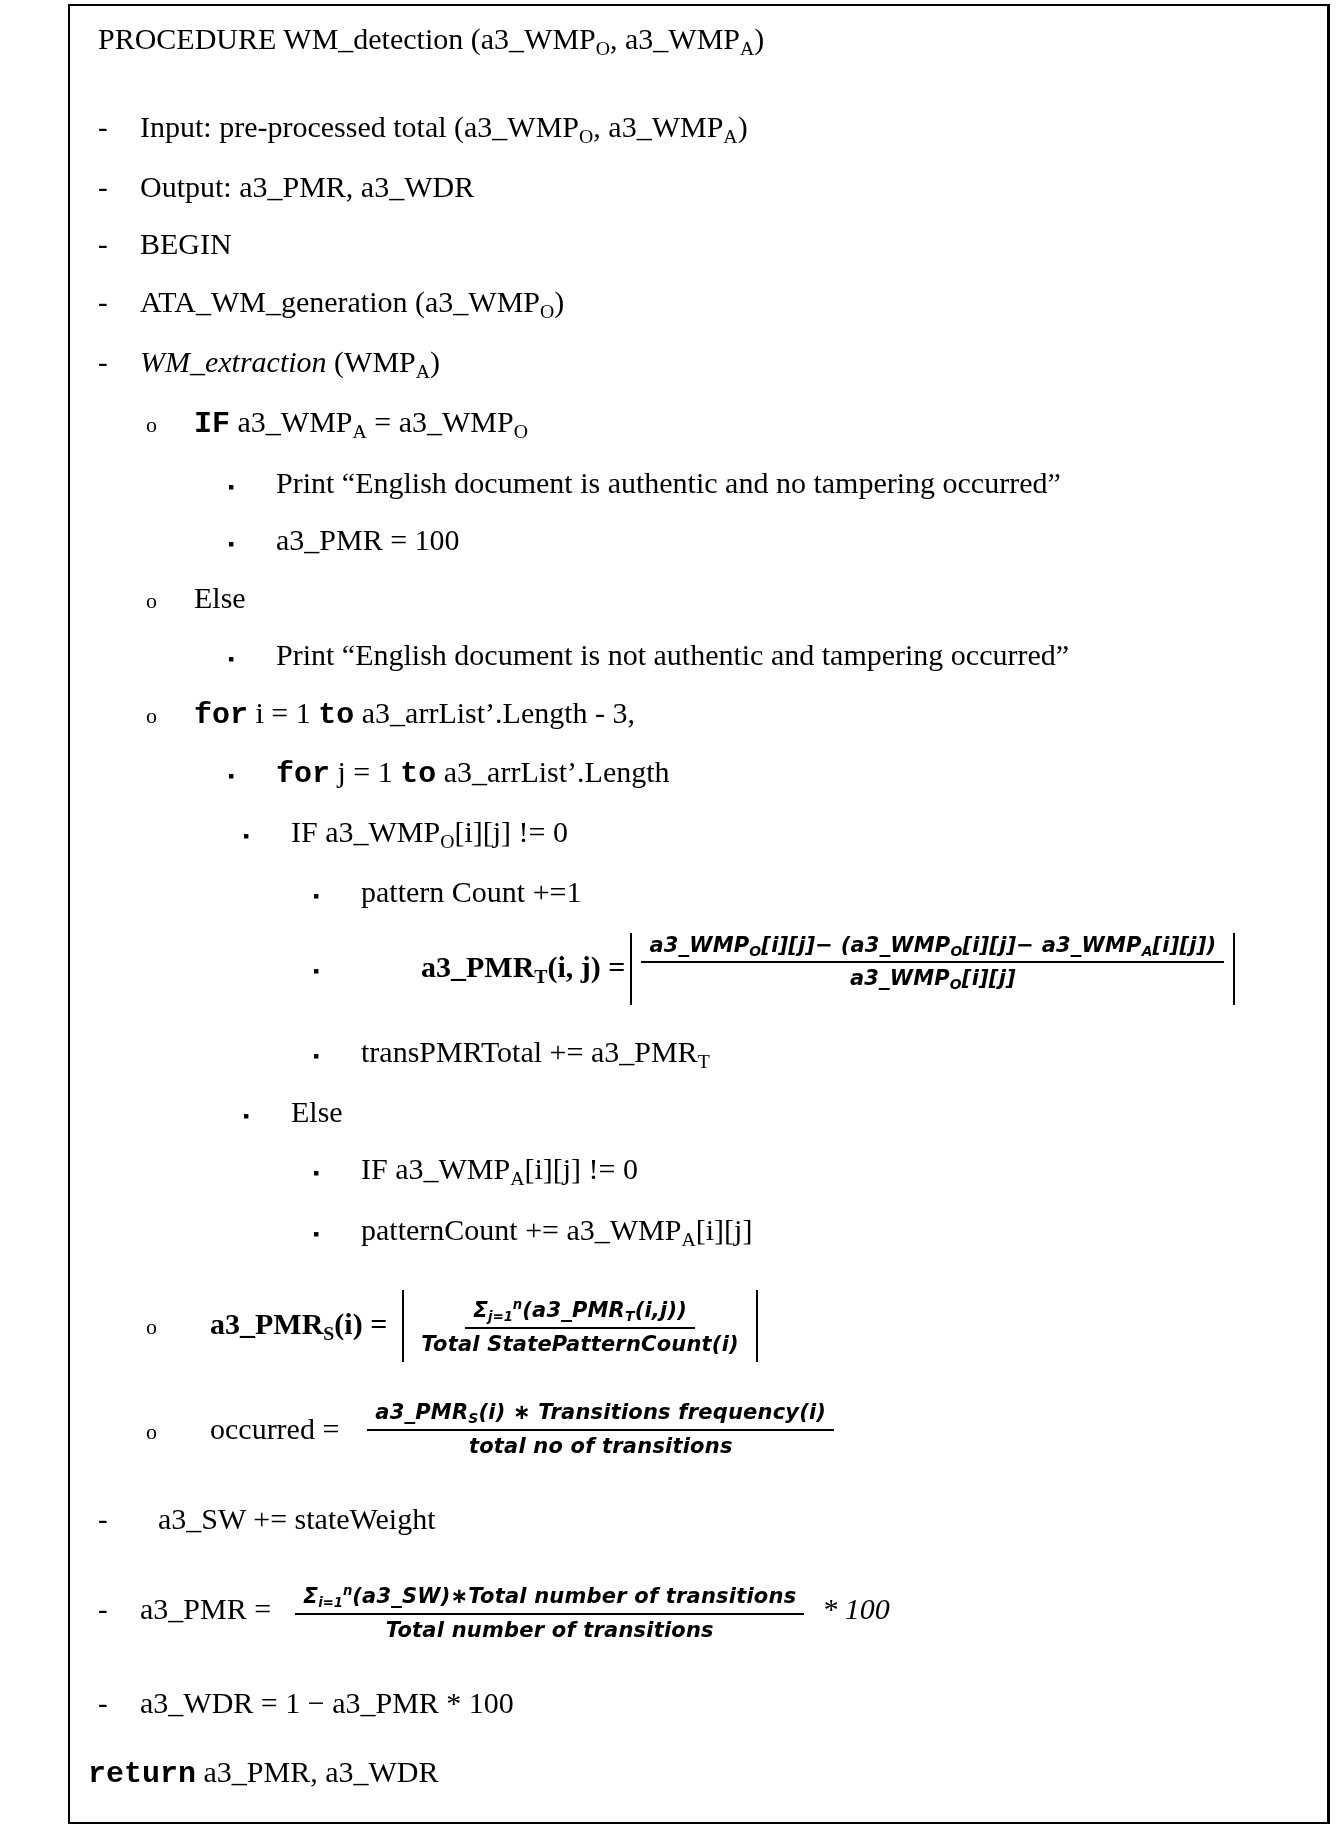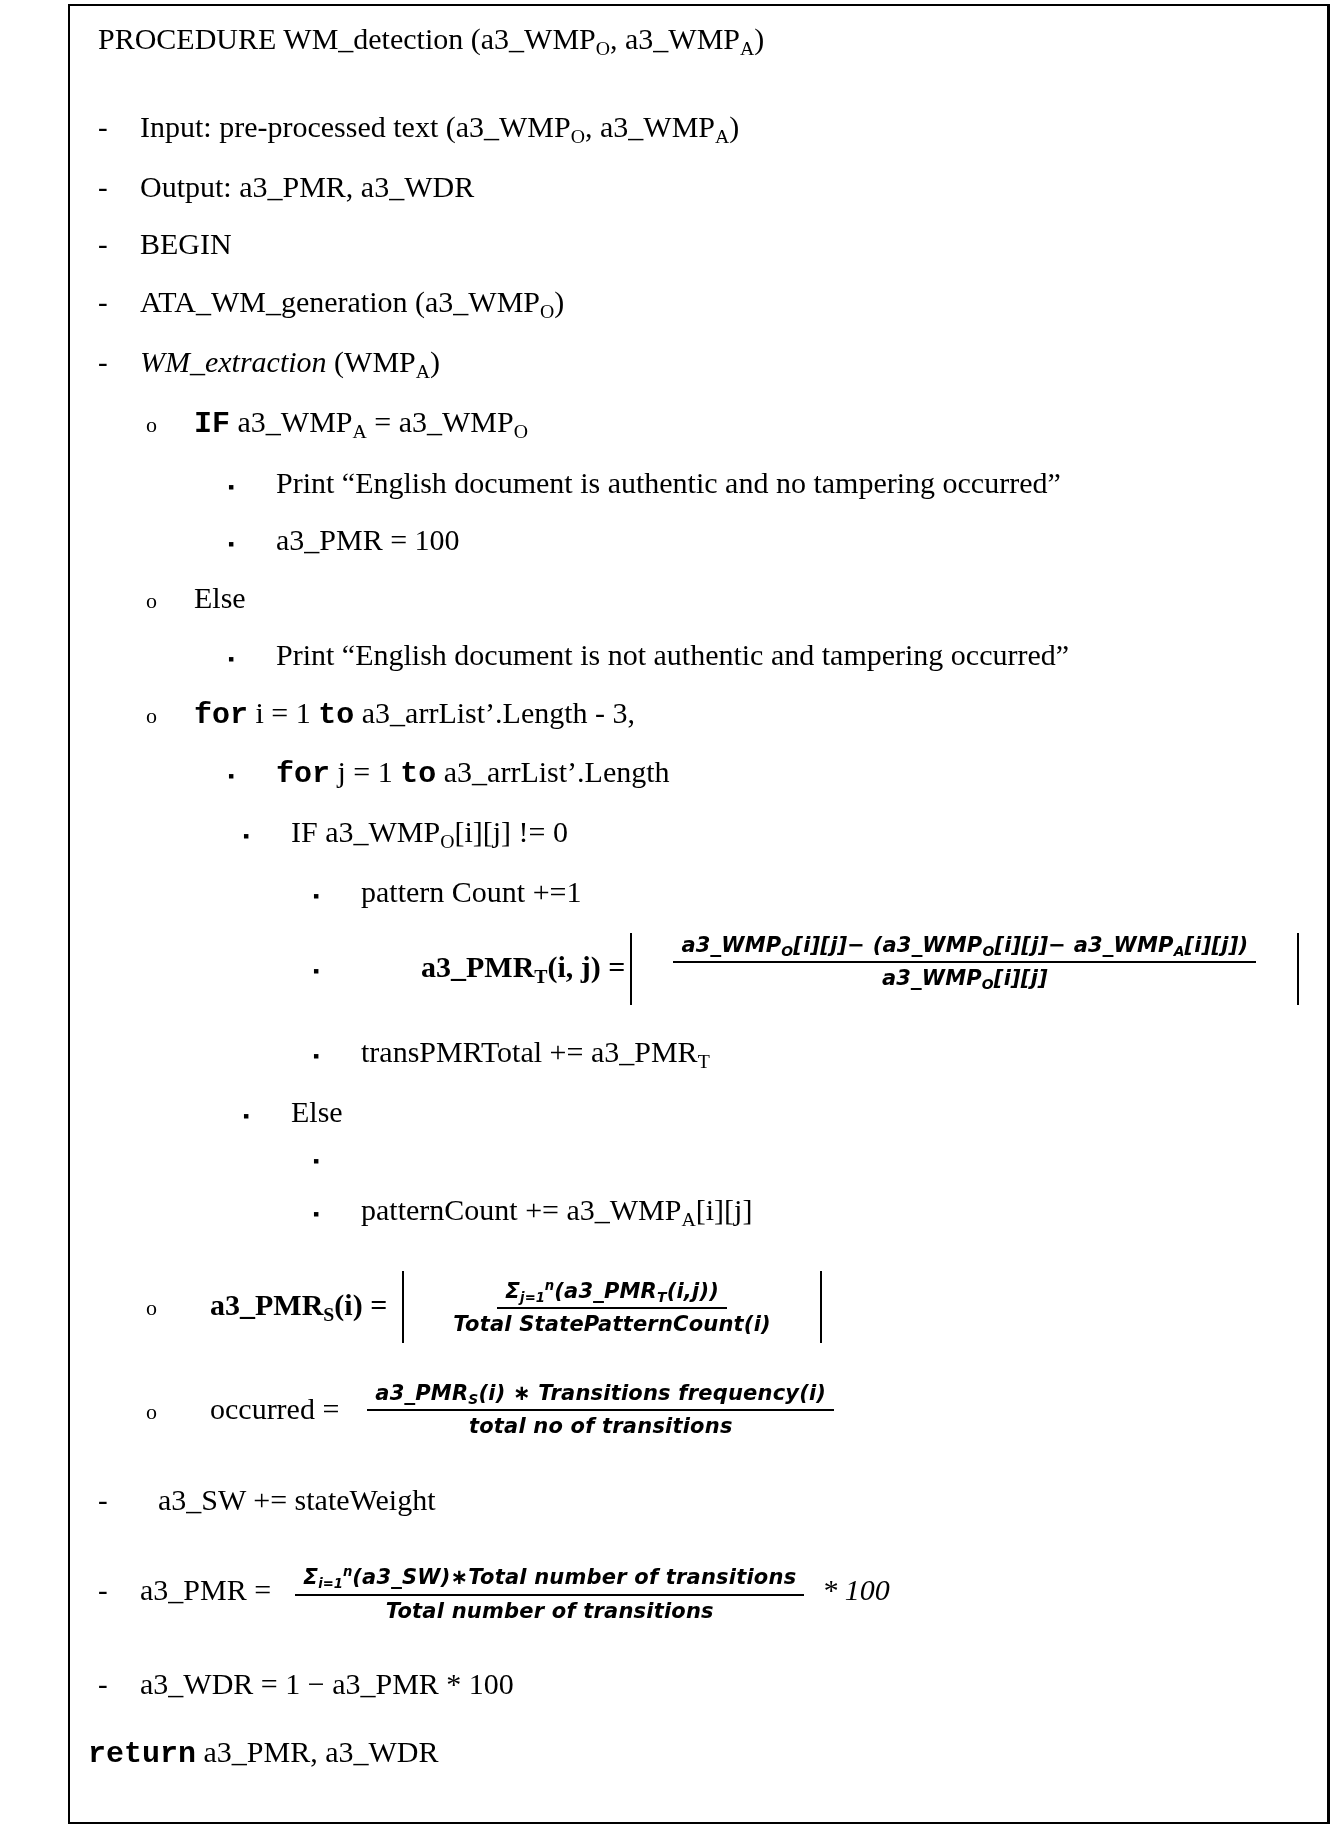--- a/index.html
+++ b/index.html
@@ -129,37 +129,37 @@
   }
   .abs-group {
     display: flex;
     align-items: stretch;
   }
   .abs-group .bars {
     width: 2px;
     background: #000;
     margin: 0 5px;
   }
-  .tall { min-height: 72px; gap: 32px; }
+  .tall { min-height: 72px; }
 </style>
 </head>
 <body>
 
 <div class="page">
   <div class="frame"></div>
 
   <div class="content">
 
     <div class="proc-title">
       <span>PROCEDURE WM_detection (a3_WMP</span><sub>O</sub><span>, a3_WMP</span><sub>A</sub><span>)</span>
     </div>
 
     <div class="row lvl1">
       <span class="bullet">-</span>
-      <span class="txt"><span>Input: pre-processed text (a3_WMP</span><sub>O</sub><span>, a3_WMP</span><sub>A</sub><span>)</span></span>
+      <span class="txt"><span>Input: pre-processed total (a3_WMP</span><sub>O</sub><span>, a3_WMP</span><sub>A</sub><span>)</span></span>
     </div>
 
     <div class="row lvl1">
       <span class="bullet">-</span>
       <span class="txt">Output: a3_PMR, a3_WDR</span>
     </div>
 
     <div class="row lvl1">
       <span class="bullet">-</span>
       <span class="txt">BEGIN</span>
@@ -242,20 +242,21 @@
       <span class="txt"><span>transPMRTotal +=  a3_PMR</span><sub>T</sub></span>
     </div>
 
     <div class="row lvl4">
       <span class="bullet">▪</span>
       <span class="txt">Else</span>
     </div>
 
     <div class="row lvl5">
       <span class="bullet">▪</span>
+      <span class="txt"><span>IF a3_WMP</span><sub>A</sub><span>[i][j] != 0</span></span>
     </div>
 
     <div class="row lvl5" style="margin-bottom:40px;">
       <span class="bullet">▪</span>
       <span class="txt"><span>patternCount +=  a3_WMP</span><sub>A</sub><span>[i][j]</span></span>
     </div>
 
     <div class="row lvl2" style="margin-bottom:38px;">
       <span class="bullet">o</span>
       <span class="txt">

